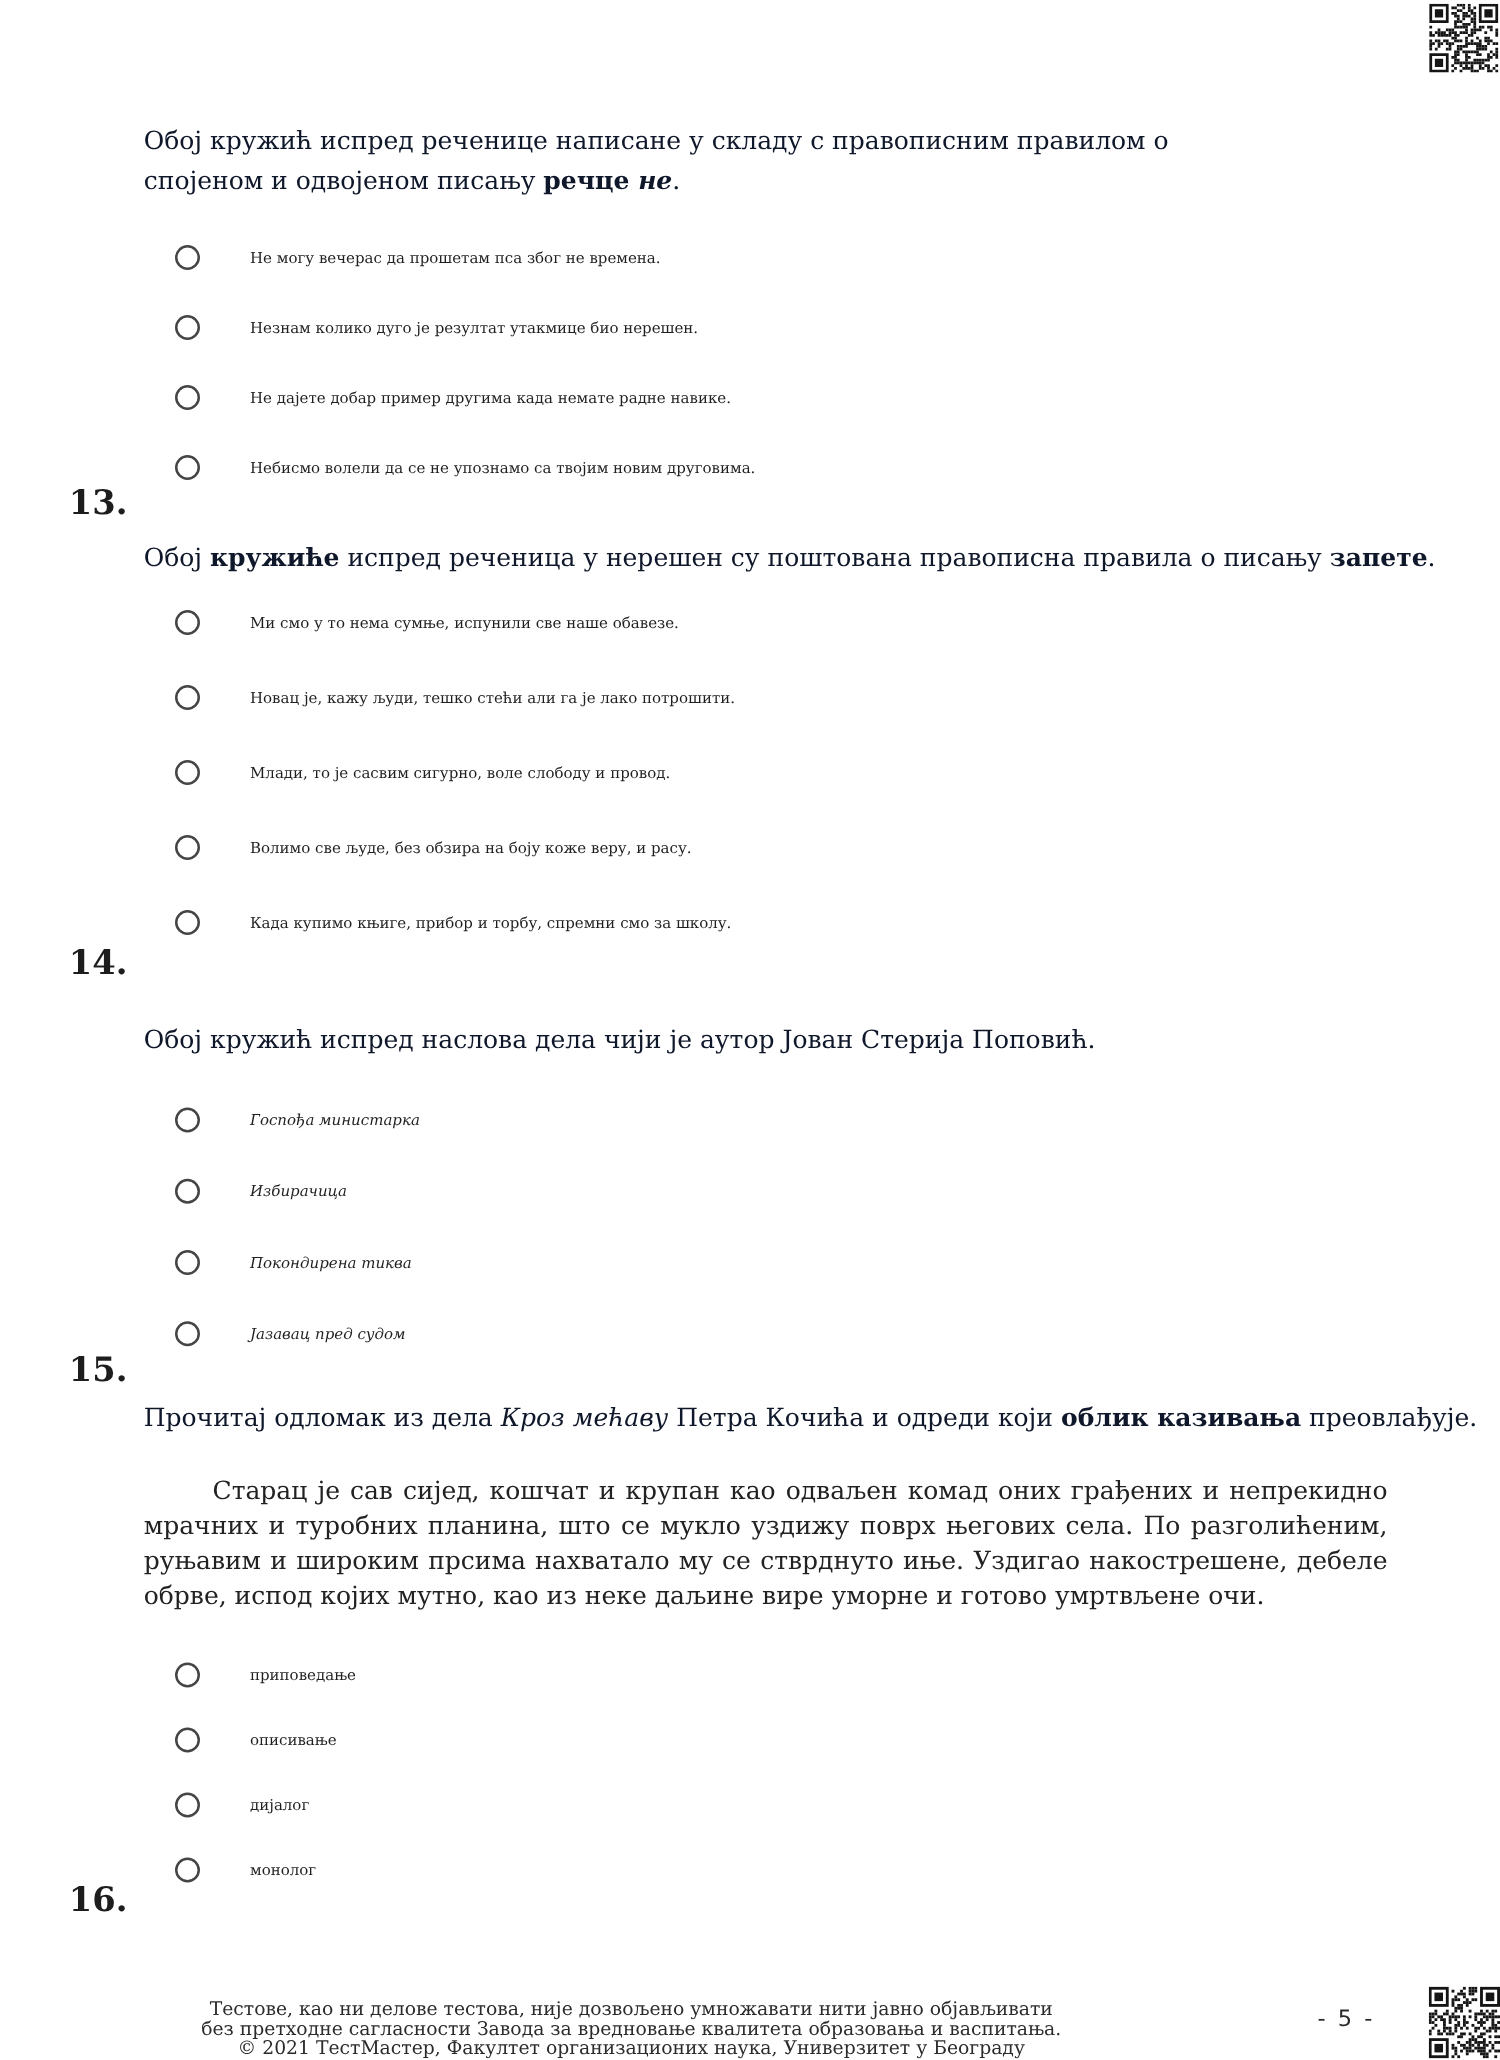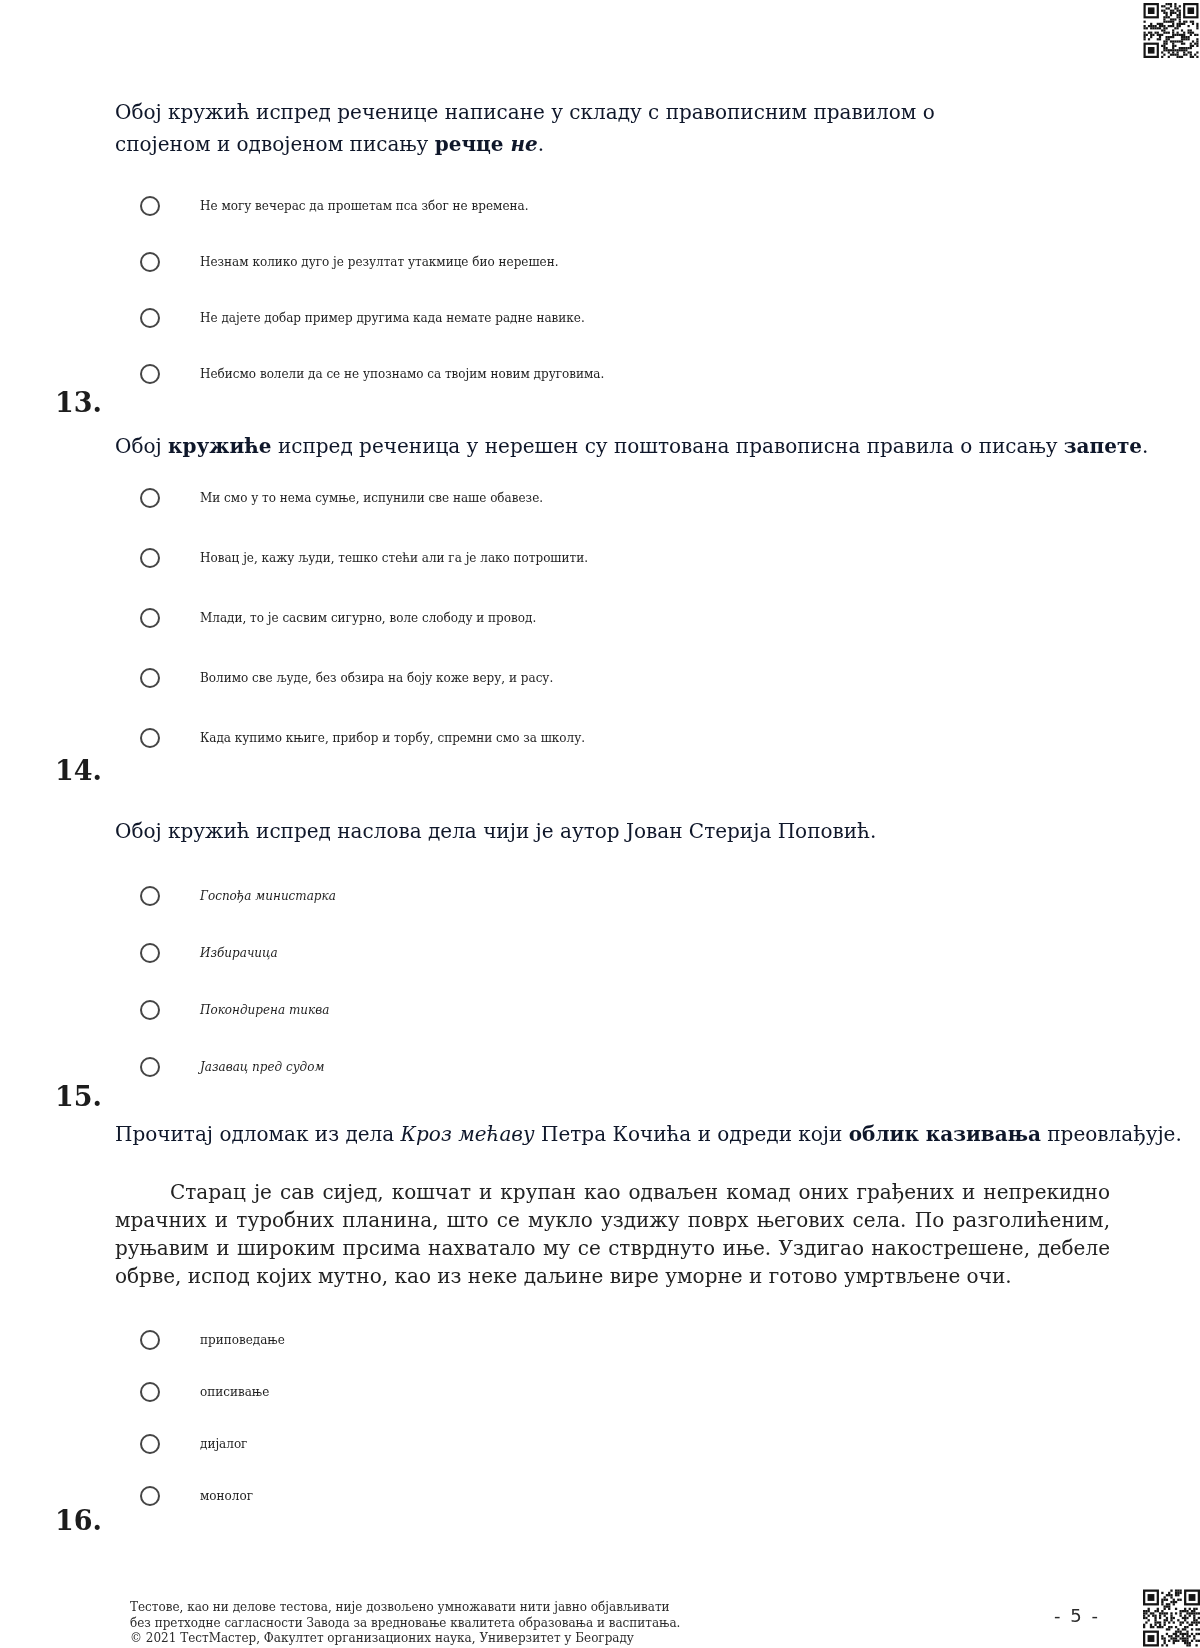--- a/index.html
+++ b/index.html
@@ -37,22 +37,22 @@
   .q16 .opt-row{margin-bottom:28px;}
   .bubble{width:20px;height:20px;box-sizing:border-box;border:2px solid #454545;
     border-radius:50%;background:#fff;flex:0 0 20px;}
   .opt-label{margin-left:40px;font-size:12px;line-height:24px;color:#1f1f1f;}
   .italics .opt-label{font-style:italic;}
 
   .passage{margin:28px 0 0 0;max-width:995px;font-size:20px;line-height:28px;
     text-align:justify;text-indent:55px;color:#222;}
   .sub-instruction{margin:30px 0 0 0;font-size:20px;line-height:28px;color:#222;}
 
-  .footer-copy{position:absolute;top:1600px;left:130px;width:750px;text-align:left;
-    font-size:12px;line-height:15.5px;color:#2b2b2b;}
+  .footer-copy{position:absolute;top:1600px;left:130px;width:750px;text-align:center;
+    font-size:15px;line-height:15.5px;color:#2b2b2b;}
   .page-number{position:absolute;top:1605px;left:1047px;width:60px;text-align:center;
     font-size:18px;letter-spacing:2px;color:#2b2b2b;font-family:"DejaVu Sans","Liberation Sans",sans-serif;}
 </style>
 </head>
 <body>
 
 <div class="qr qr-top">
   <svg viewBox="0 0 25 25">
       <rect x="10" y="0" width="1" height="1" fill="#151515"></rect>
       <rect x="11" y="0" width="1" height="1" fill="#151515"></rect>

